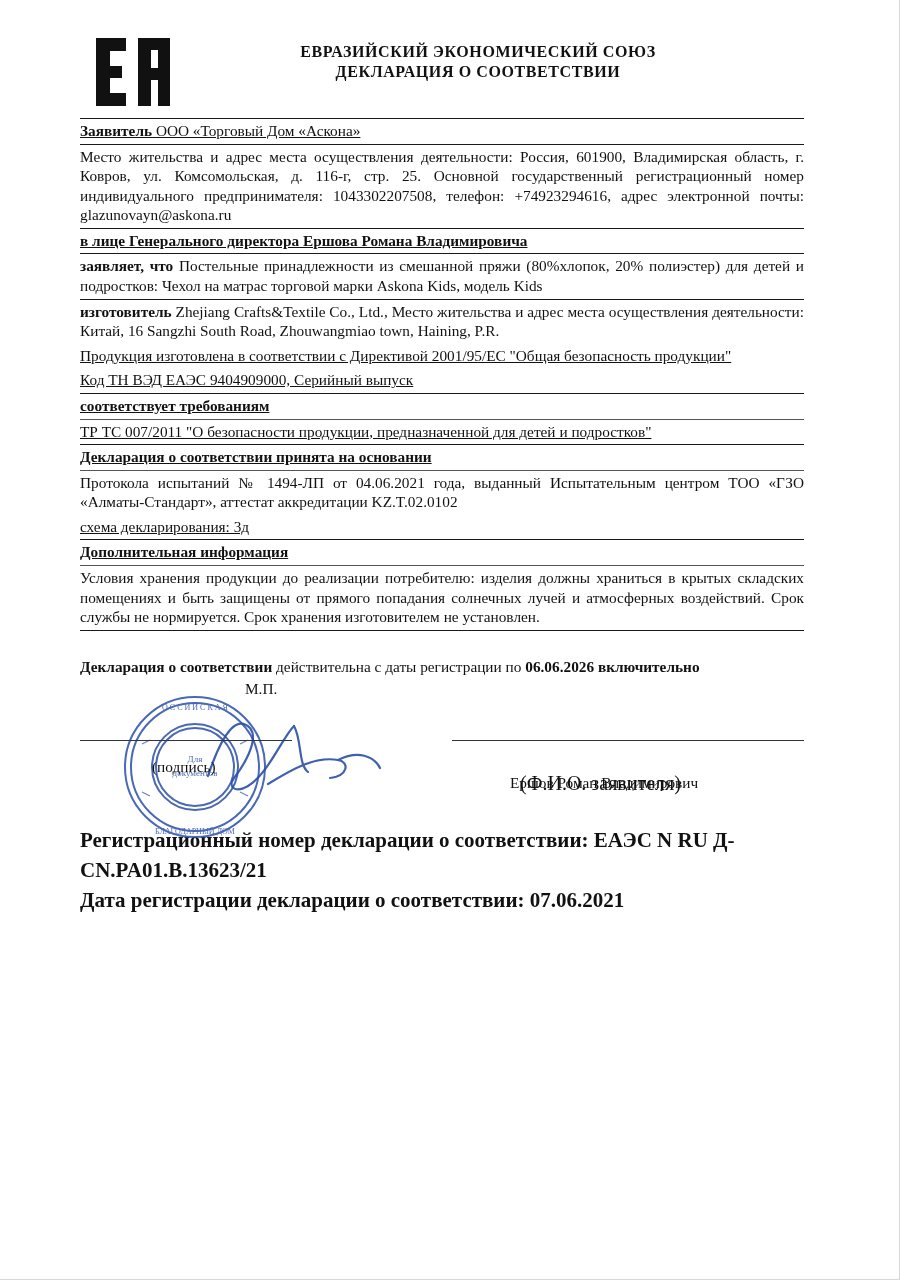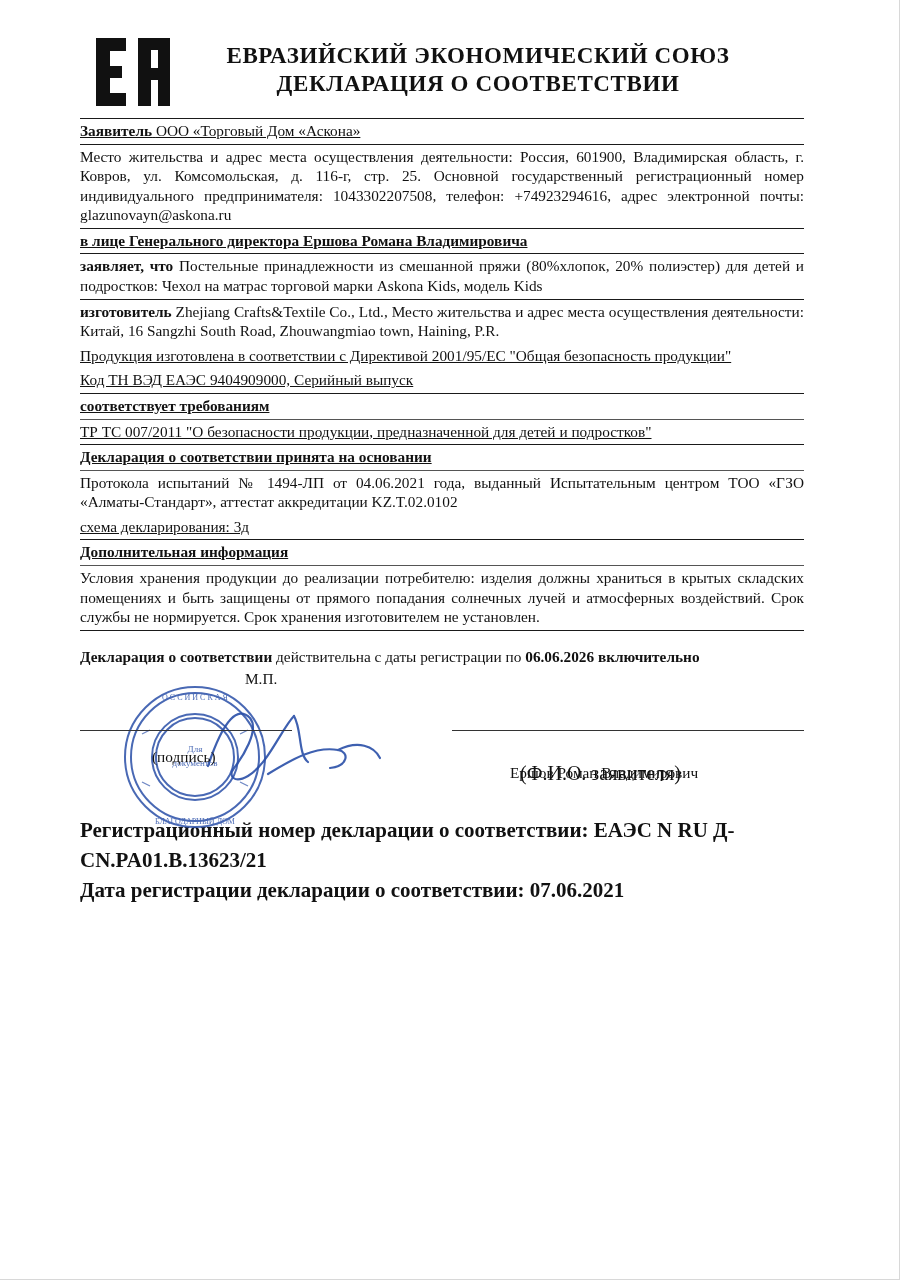--- a/index.html
+++ b/index.html
@@ -50,21 +50,21 @@
     margin-top: 8px;
     flex: 0 0 auto;
   }
   .header-titles {
     flex: 1 1 auto;
     text-align: center;
     padding-top: 14px;
     padding-right: 20px;
   }
   .title-line {
-    font-size: 23px;
+    font-size: 16px;
     font-weight: bold;
     letter-spacing: 0.6px;
     line-height: 1.22;
     white-space: nowrap;
   }
 
   
   .rule {
     border-top: 1px solid #1a1a1a;
     margin: 0;
@@ -80,21 +80,21 @@
     line-height: 1.28;
     text-align: justify;
   }
   .block.nojust { text-align: left; text-decoration: underline; }
   .b { font-weight: bold; }
 
   .line { display: block; }
 
   
   .validity {
-    margin-top: 16px;
+    margin-top: 26px;
     font-size: 15.3px;
     line-height: 1.3;
   }
   .validity .mp {
     display: block;
     margin-left: 165px;
     margin-top: 2px;
   }
 
   .sign-area {

